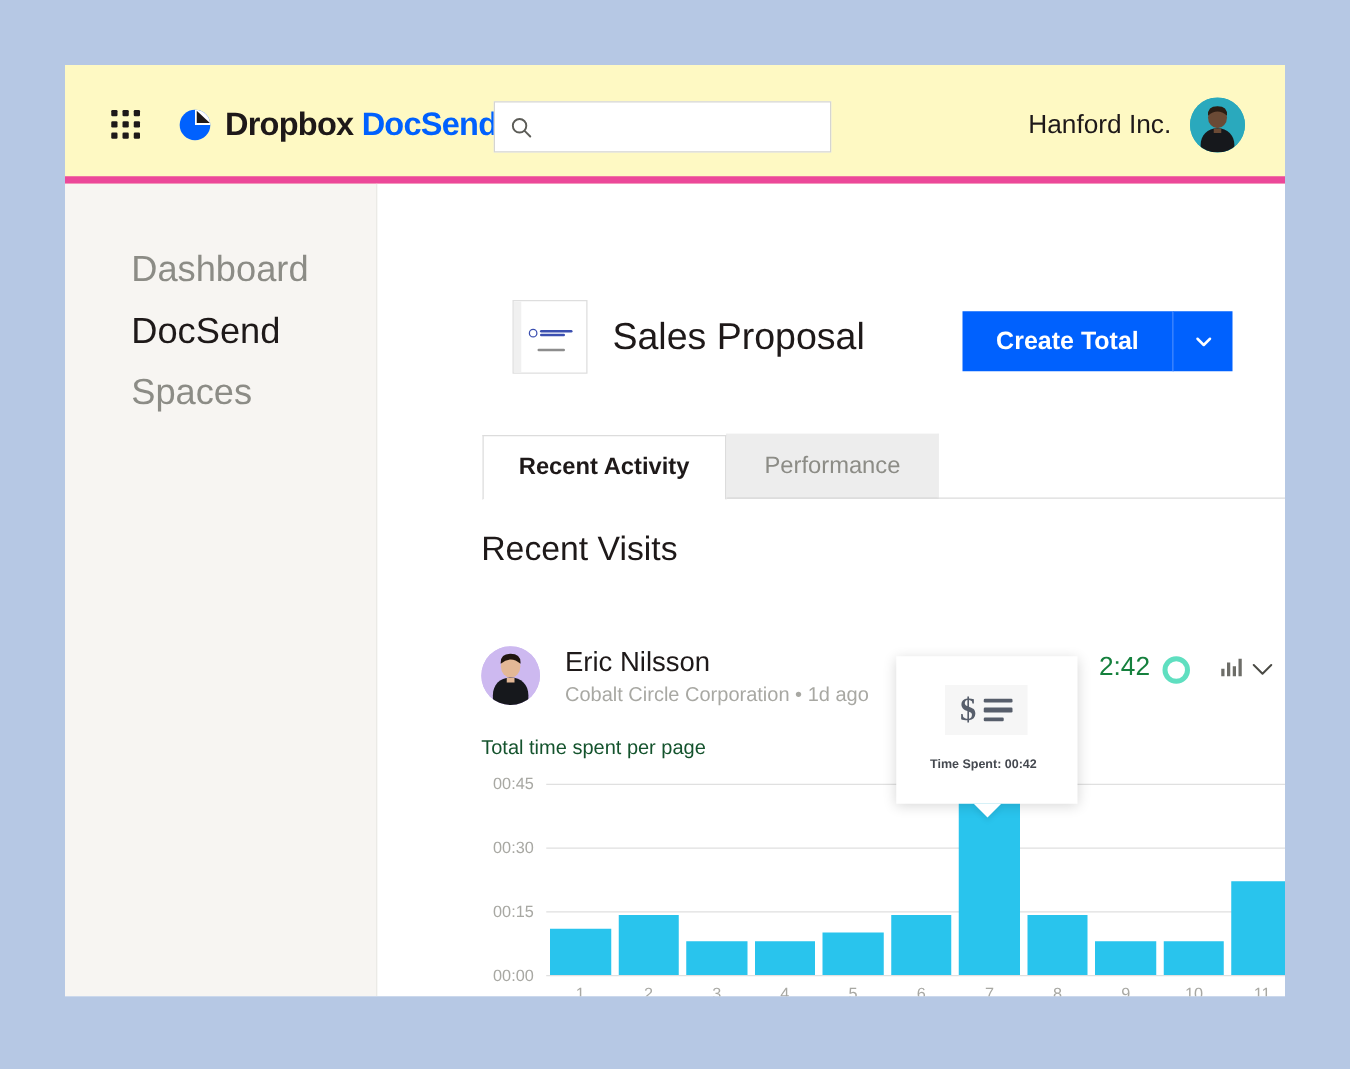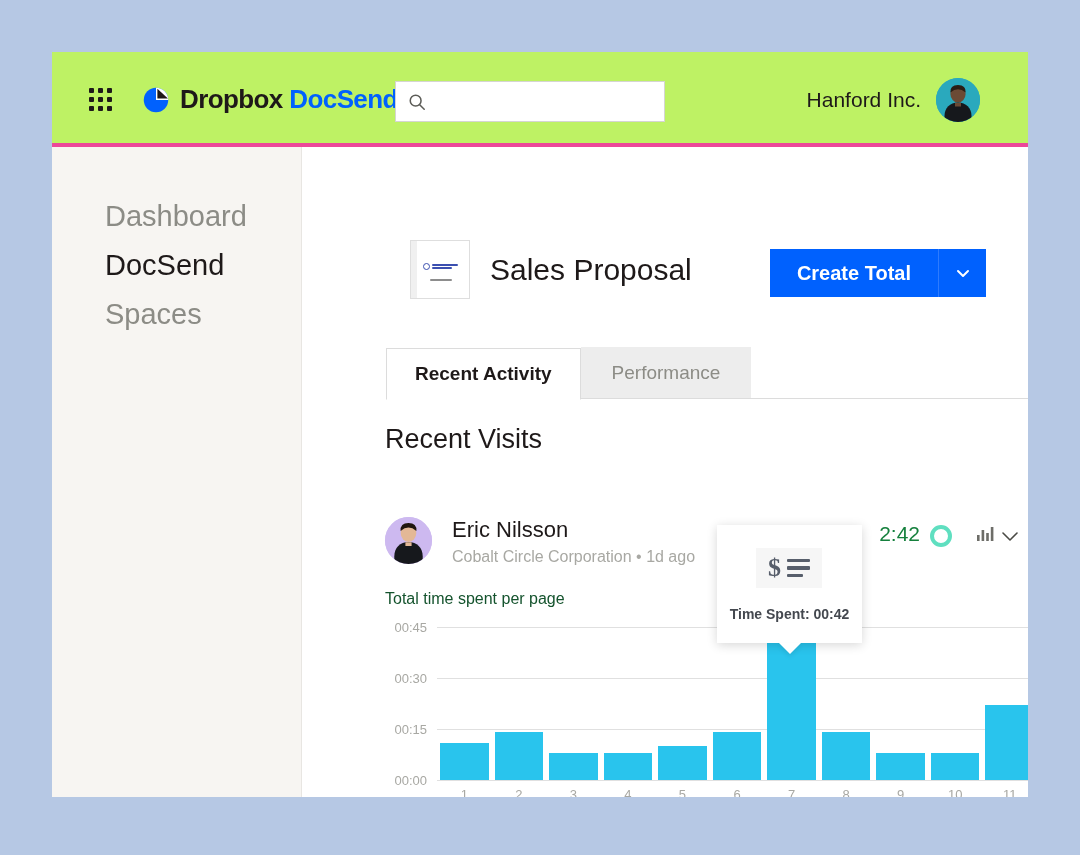--- a/index.html
+++ b/index.html
@@ -20,22 +20,22 @@
     height: 745px;
     background: #ffffff;
     overflow: hidden;
   }
 
   
   #header {
     position: absolute;
     left: 0; top: 0;
     width: 976px; height: 95px;
-    background: #bef264;
-    border-bottom: 4px solid #ec4899;
+    background: #fef9c3;
+    border-bottom: 6px solid #ec4899;
   }
 
   #grid-menu {
     position: absolute;
     left: 37px; top: 36px;
     width: 24px; height: 24px;
     display: grid;
     grid-template-columns: repeat(3, 1fr);
     grid-template-rows: repeat(3, 1fr);
     gap: 3px;
@@ -84,21 +84,21 @@
     margin-left: 9px;
     font-family: "Liberation Sans", sans-serif;
     font-size: 15px;
     color: #1e1919;
     width: 210px;
   }
   #search-box input::placeholder { color: #9b9b96; }
 
   #account {
     position: absolute;
-    right: 48px; top: 26px;
+    right: 32px; top: 26px;
     display: flex;
     align-items: center;
     gap: 15px;
     cursor: pointer;
   }
   #account .org-name {
     font-size: 21px;
     color: #1e1919;
     white-space: nowrap;
   }
@@ -329,24 +329,24 @@
     font-family: "Liberation Serif", serif;
   }
   #tooltip .bars { display: flex; flex-direction: column; gap: 4px; }
   #tooltip .bars span {
     display: block; height: 3.5px; background: #575e6b; border-radius: 1px;
   }
   #tooltip .tip-label {
     position: absolute;
     left: 0; top: 81px;
     width: 100%;
-    text-align: center;
-    font-size: 14px;
+    font-size: 10px;
     font-weight: bold;
     color: #44484f;
+    padding-left: 27px;
   }
   #tooltip .pointer {
     position: absolute;
     left: 62px; bottom: -11px;
     width: 0; height: 0;
     border-left: 11px solid transparent;
     border-right: 11px solid transparent;
     border-top: 11px solid #fff;
     filter: drop-shadow(0 3px 2px rgba(0,0,0,0.07));
   }

